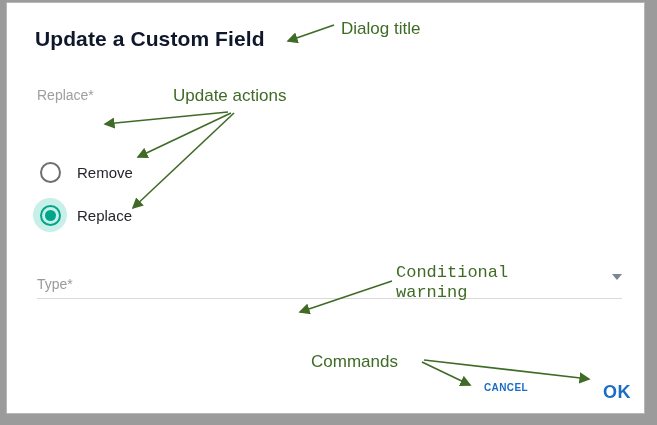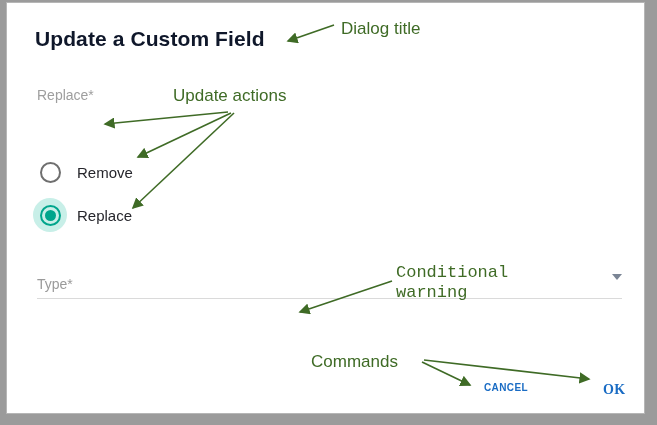--- a/index.html
+++ b/index.html
@@ -159,27 +159,26 @@
     font-weight: bold;
     color: #1a6cc4;
     letter-spacing: 0.4px;
     white-space: nowrap;
     cursor: pointer;
   }
   #ok-button {
     position: absolute;
     left: 596px;
     top: 379px;
-    font-size: 14px;
+    font-size: 18px;
     font-weight: bold;
     color: #1a6cc4;
     letter-spacing: 0.4px;
     white-space: nowrap;
     cursor: pointer;
-    font-family: Liberation Serif, serif;
   }
 
   
   #annotations {
     position: absolute;
     left: 0;
     top: 0;
     width: 657px;
     height: 425px;
     pointer-events: none;

